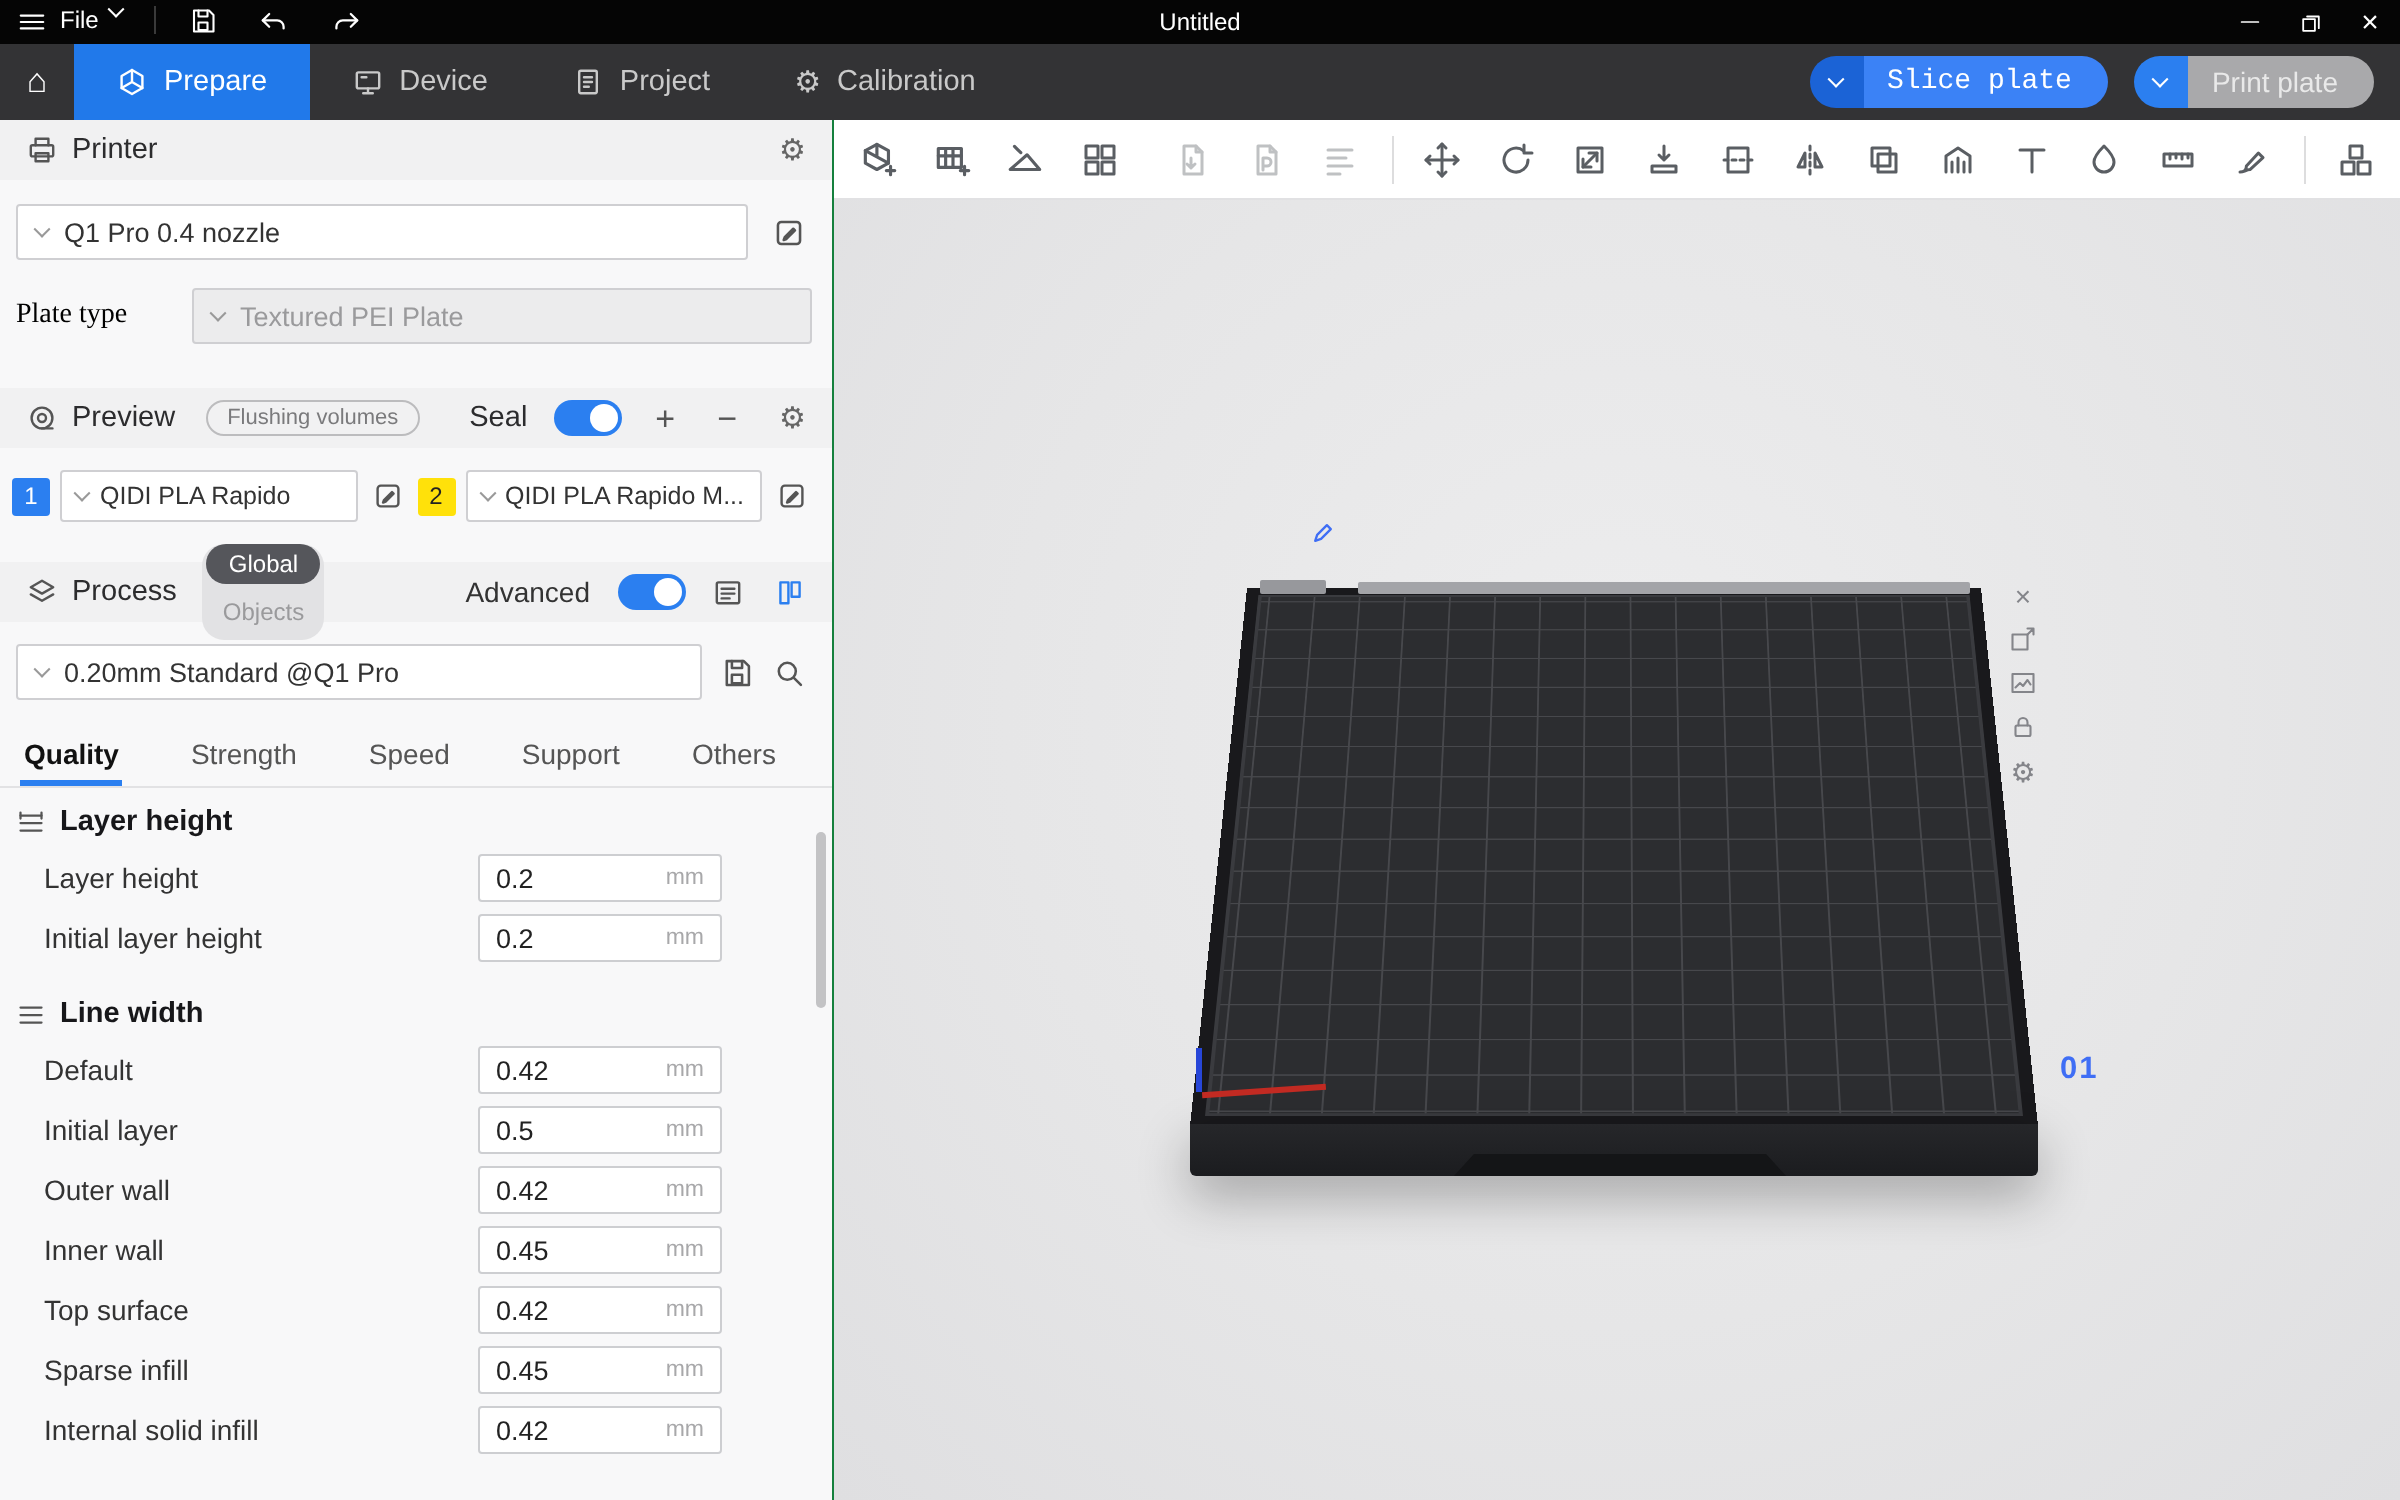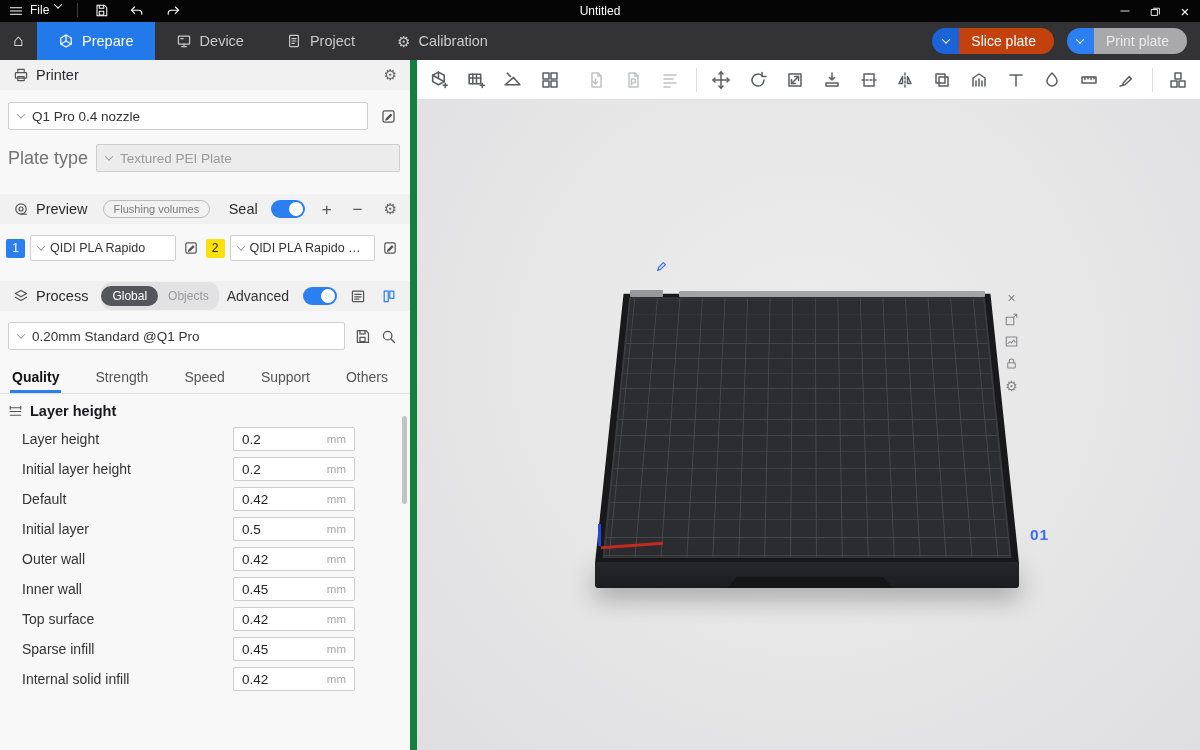--- a/index.html
+++ b/index.html
@@ -25,56 +25,56 @@
   .home-btn { width:37px; height:38px; display:flex; align-items:center; justify-content:center; color:#fff; font-size:17px; }
   .tab { display:flex; align-items:center; gap:8px; height:38px; padding:0 21px; color:#c9c9c9; font-size:14.5px; cursor:default; }
   .tab.active { background:#2179ea; color:#fff;justify-content:flex-end; }
   .tab .ict { fill:none; stroke:currentColor; stroke-width:1.5; stroke-linecap:round; stroke-linejoin:round; }
   .tab .gchar { font-size:15px; line-height:1; }
   #tabbar .tab-spacer { flex:1; }
   .splitbtn { display:flex; align-items:stretch; height:26px; border-radius:13px; overflow:hidden; margin-right:13px; cursor:default; }
   .splitbtn .seg-chev { width:27px; display:flex; align-items:center; justify-content:center; }
   .splitbtn .seg-label { display:flex; align-items:center; padding:0 18px 0 12px; font-size:14px; }
   #slice-btn .seg-chev { background:#1b63d6; }
-  #slice-btn .seg-label { background:#c2410c; color:#fff; }
+  #slice-btn .seg-label { background:#3b82f6; color:#fff;font-family:Liberation Mono, monospace; }
   #print-btn .seg-chev { background:#2b7ff0; }
   #print-btn .seg-label { background:#a9a9ab; color:#e9e9e9; }
 
   
-  #sidebar { position:absolute; left:0; top:60px; width:417px; height:690px; background:#f8f8f9; border-right:7px solid #15803d; }
+  #sidebar { position:absolute; left:0; top:60px; width:417px; height:690px; background:#f8f8f9; border-right:1px solid #15803d; }
   .sec-head { height:30px; display:flex; align-items:center; gap:7px; padding:0 13px; background:#f1f1f2; font-size:14.5px; color:#2c2c2e; }
   .sec-head .right-gear { margin-left:auto; color:#666; font-size:15px; cursor:default; }
   .icg { fill:none; stroke:#555; stroke-width:1.5; stroke-linecap:round; stroke-linejoin:round; }
   .icb { fill:none; stroke:#2b7ff0; stroke-width:1.5; stroke-linecap:round; stroke-linejoin:round; }
 
   .combo { background:#fff; border:1px solid #cfcfd2; border-radius:2px; height:28px; display:flex; align-items:center; gap:8px; padding:0 9px; font-size:13.5px; color:#333; cursor:default; }
   .combo.disabled { background:#ececed; color:#9a9a9c; }
   .editbox { width:20px; height:20px; display:flex; align-items:center; justify-content:center; cursor:default; }
 
   .printer-combo-row { display:flex; align-items:center; gap:10px; padding:12px 12px 6px 8px; }
   .printer-combo-row .combo { flex:1; }
   .platetype-row { display:flex; align-items:center; padding:8px 10px 10px 8px; }
-  .platetype-row .lbl { width:88px; font-size:18px; color:#737373; }
+  .platetype-row .lbl { width:88px; font-size:14px; color:#000000;font-family:Liberation Serif, serif; }
   .platetype-row .combo { flex:1; }
 
   .fil-head { margin-top:12px; }
   .pillbtn { border:1px solid #bcbcbe; border-radius:10px; font-size:11px; color:#7a7a7c; padding:2px 10px; background:transparent; margin-left:8px; cursor:default; }
   .switch { width:34px; height:18px; border-radius:9px; background:#2b7ff0; position:relative; display:inline-block; cursor:default; }
   .switch::after { content:''; position:absolute; right:2px; top:2px; width:14px; height:14px; border-radius:50%; background:#fff; }
   .headctl { color:#555; font-size:17px; line-height:1; cursor:default; }
 
   .fil-row { display:flex; align-items:center; gap:5px; padding:11px 10px 10px 6px; }
   .fil-badge { width:19px; height:19px; border-radius:2px; font-size:12px; display:flex; align-items:center; justify-content:center; flex:none; }
   .fil-badge.b1 { background:#2b7ff0; color:#fff; }
   .fil-badge.b2 { background:#ffe10a; color:#222; }
   .fil-row .combo { height:26px; font-size:12.5px; flex:1; min-width:0; padding:0 7px; gap:6px; }
   .fil-row .combo span { white-space:nowrap; overflow:hidden; text-overflow:ellipsis; }
 
   .proc-head { margin-top:10px; }
-  .scope-pill { display:inline-flex; align-items:center; background:#e2e2e4; border-radius:11px; font-size:12px; margin-left:6px; }
+  .scope-pill { display:inline-flex; align-items:center; background:#e2e2e4; border-radius:11px; font-size:12px; margin-left:6px;flex-direction:column; }
   .scope-pill .seg-on { background:#55565b; color:#fff; border-radius:11px; padding:3px 11px; }
   .scope-pill .seg-off { color:#9a9a9c; padding:7px 10px; }
   .proc-head .adv { margin-left:auto; font-size:14px; color:#333; }
   .proc-head .sw { margin:0 6px 0 7px; }
 
   .preset-row { display:flex; align-items:center; gap:9px; padding:11px 13px 9px 8px; }
   .preset-row .combo { flex:1; }
 
   .subtabs { display:flex; align-items:center; gap:0; padding:9px 4px 0 12px; height:34px; }
   .subtab { font-size:14px; color:#555; padding:0 0 8px 0; margin-right:36px; position:relative; cursor:default; }
@@ -349,20 +349,28 @@
       </div>
     </div>
     <div class="prow">
       <span class="plabel">Initial layer height</span>
       <div class="pinput">
         <span class="pval">0.2</span>
         <span class="punit">mm</span>
       </div>
     </div>
 
+    <div class="ghead" style="margin-top:6px;">
+      <svg width="15" height="15" viewBox="0 0 20 20">
+          <path class="icg" d="M3 5h14" stroke-width="2.4"></path>
+          <path class="icg" d="M3 10h14" stroke-width="1.6"></path>
+          <path class="icg" d="M3 15h14" stroke-width="1"></path>
+        </svg>
+      <span>Line width</span>
+    </div>
 
     <div class="prow">
       <span class="plabel">Default</span>
       <div class="pinput">
         <span class="pval">0.42</span>
         <span class="punit">mm</span>
       </div>
     </div>
     <div class="prow">
       <span class="plabel">Initial layer</span>

